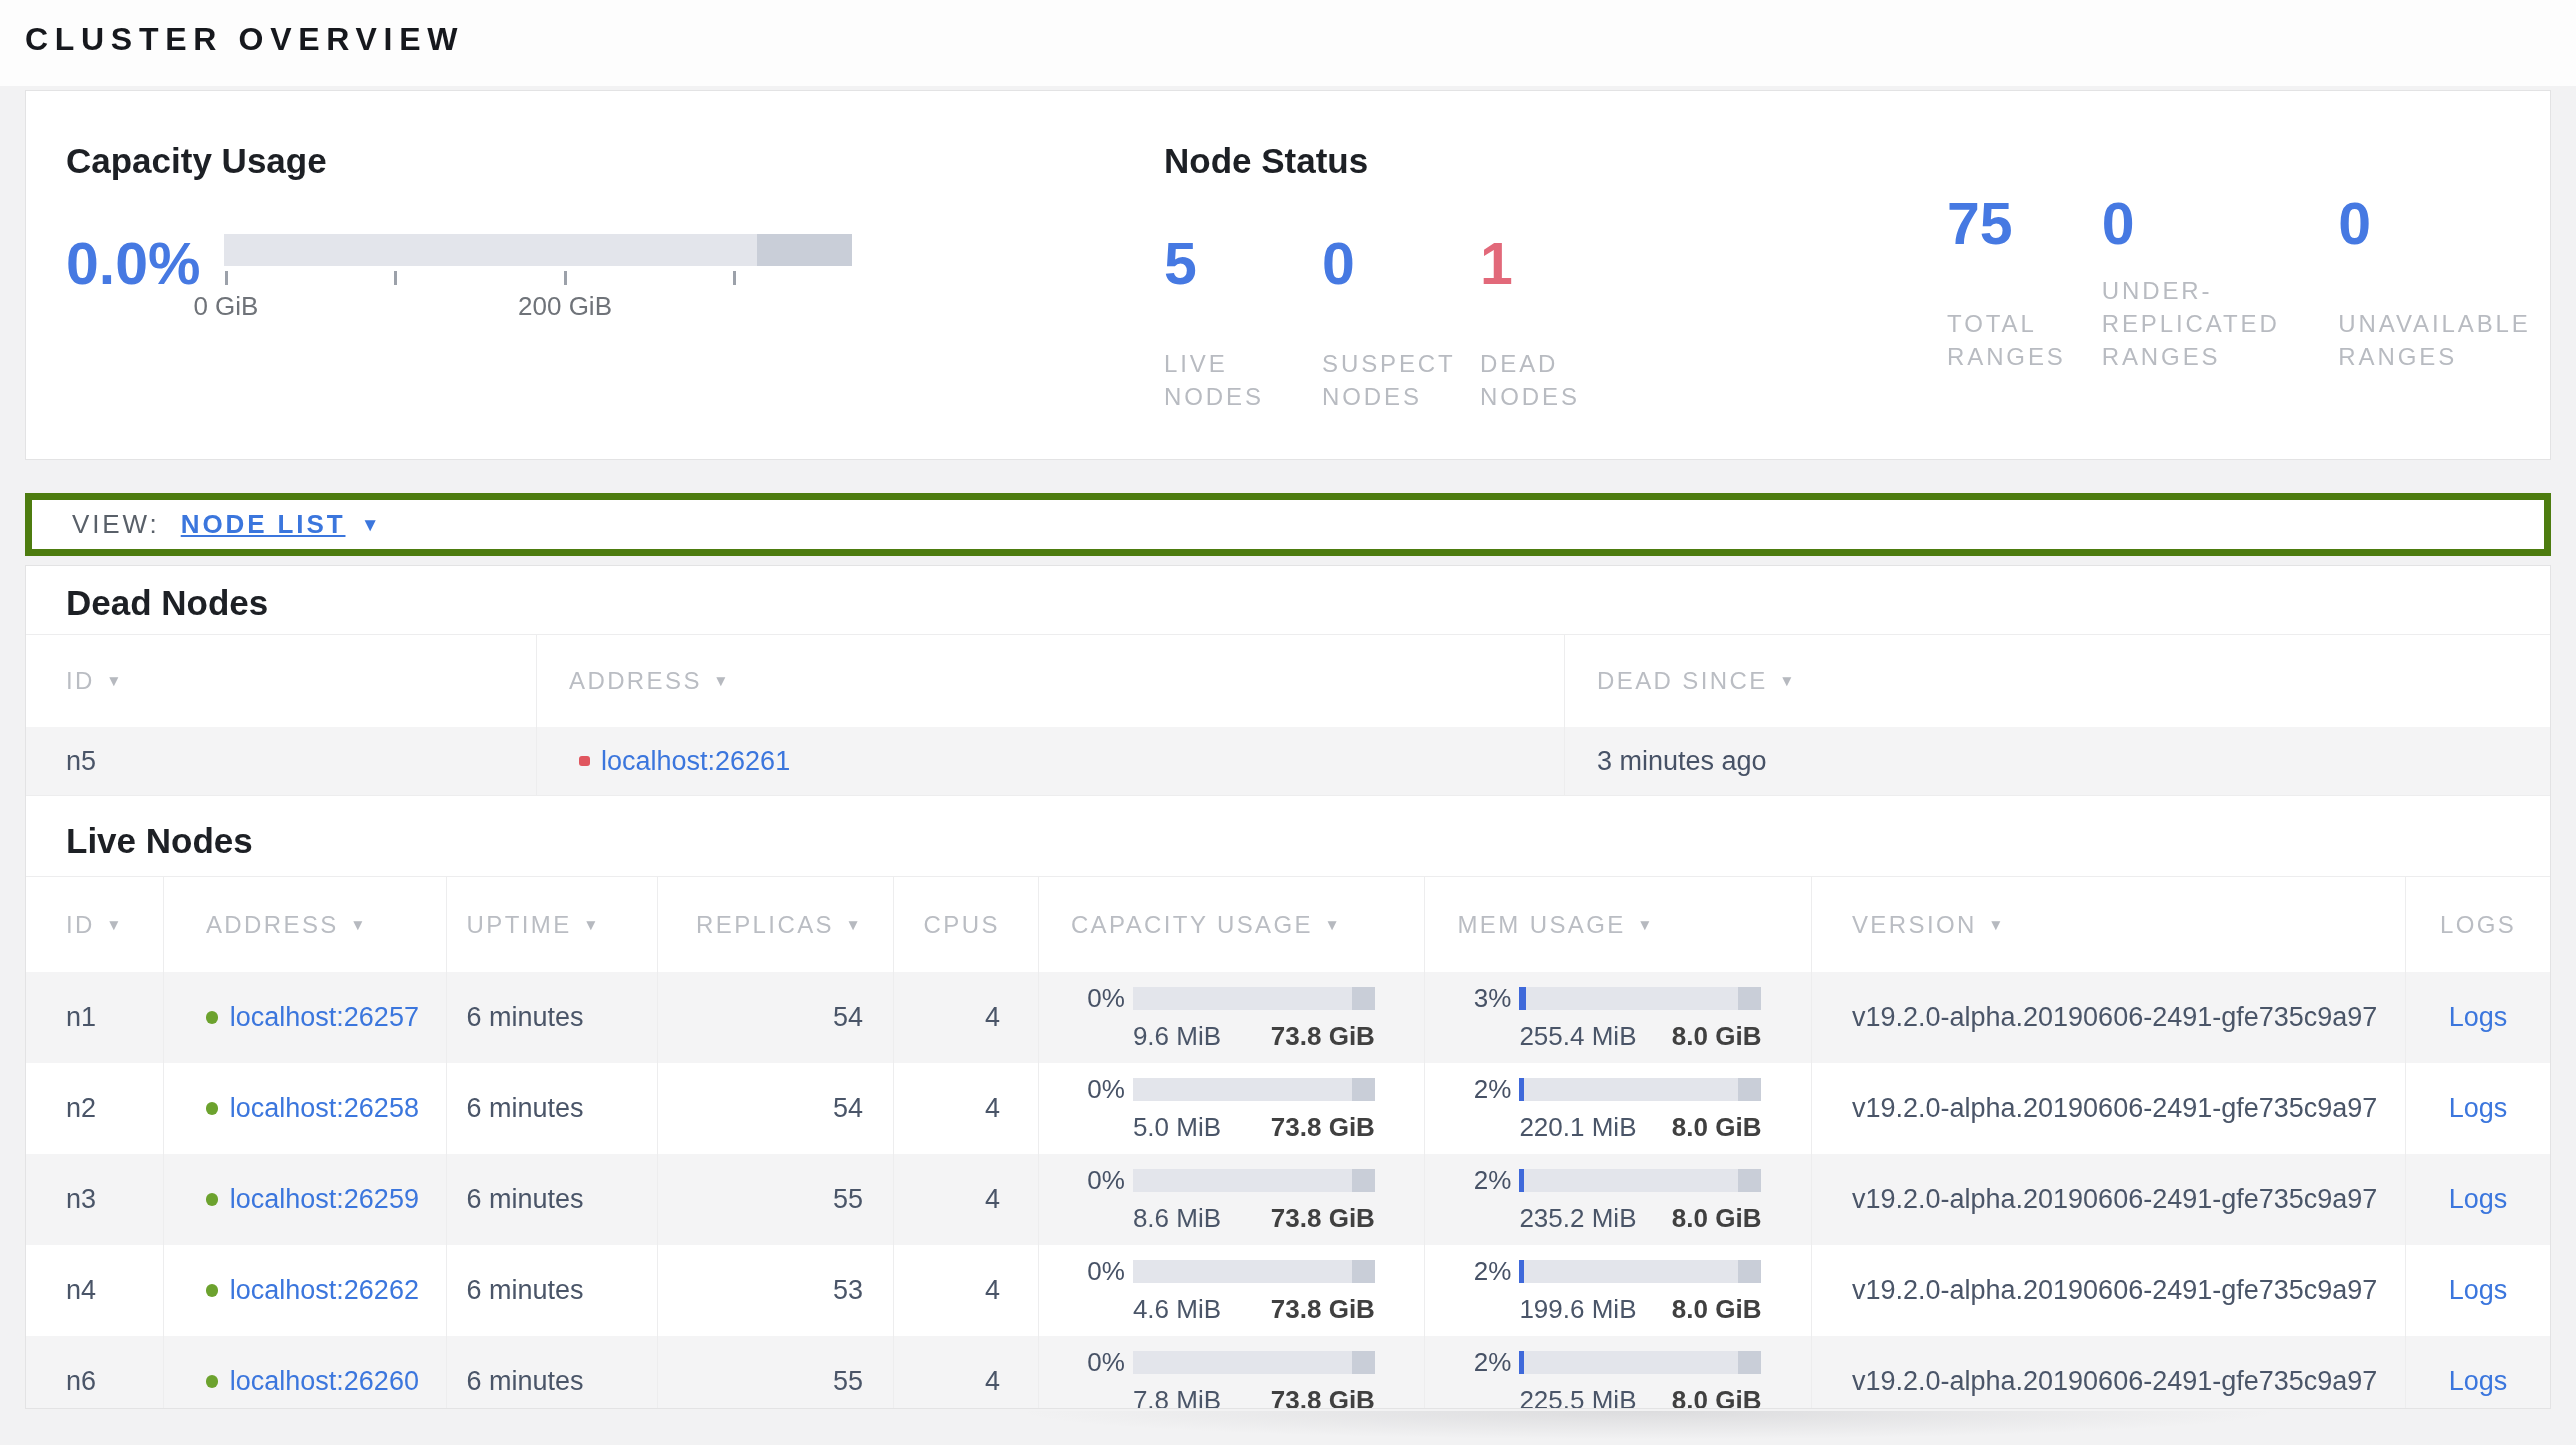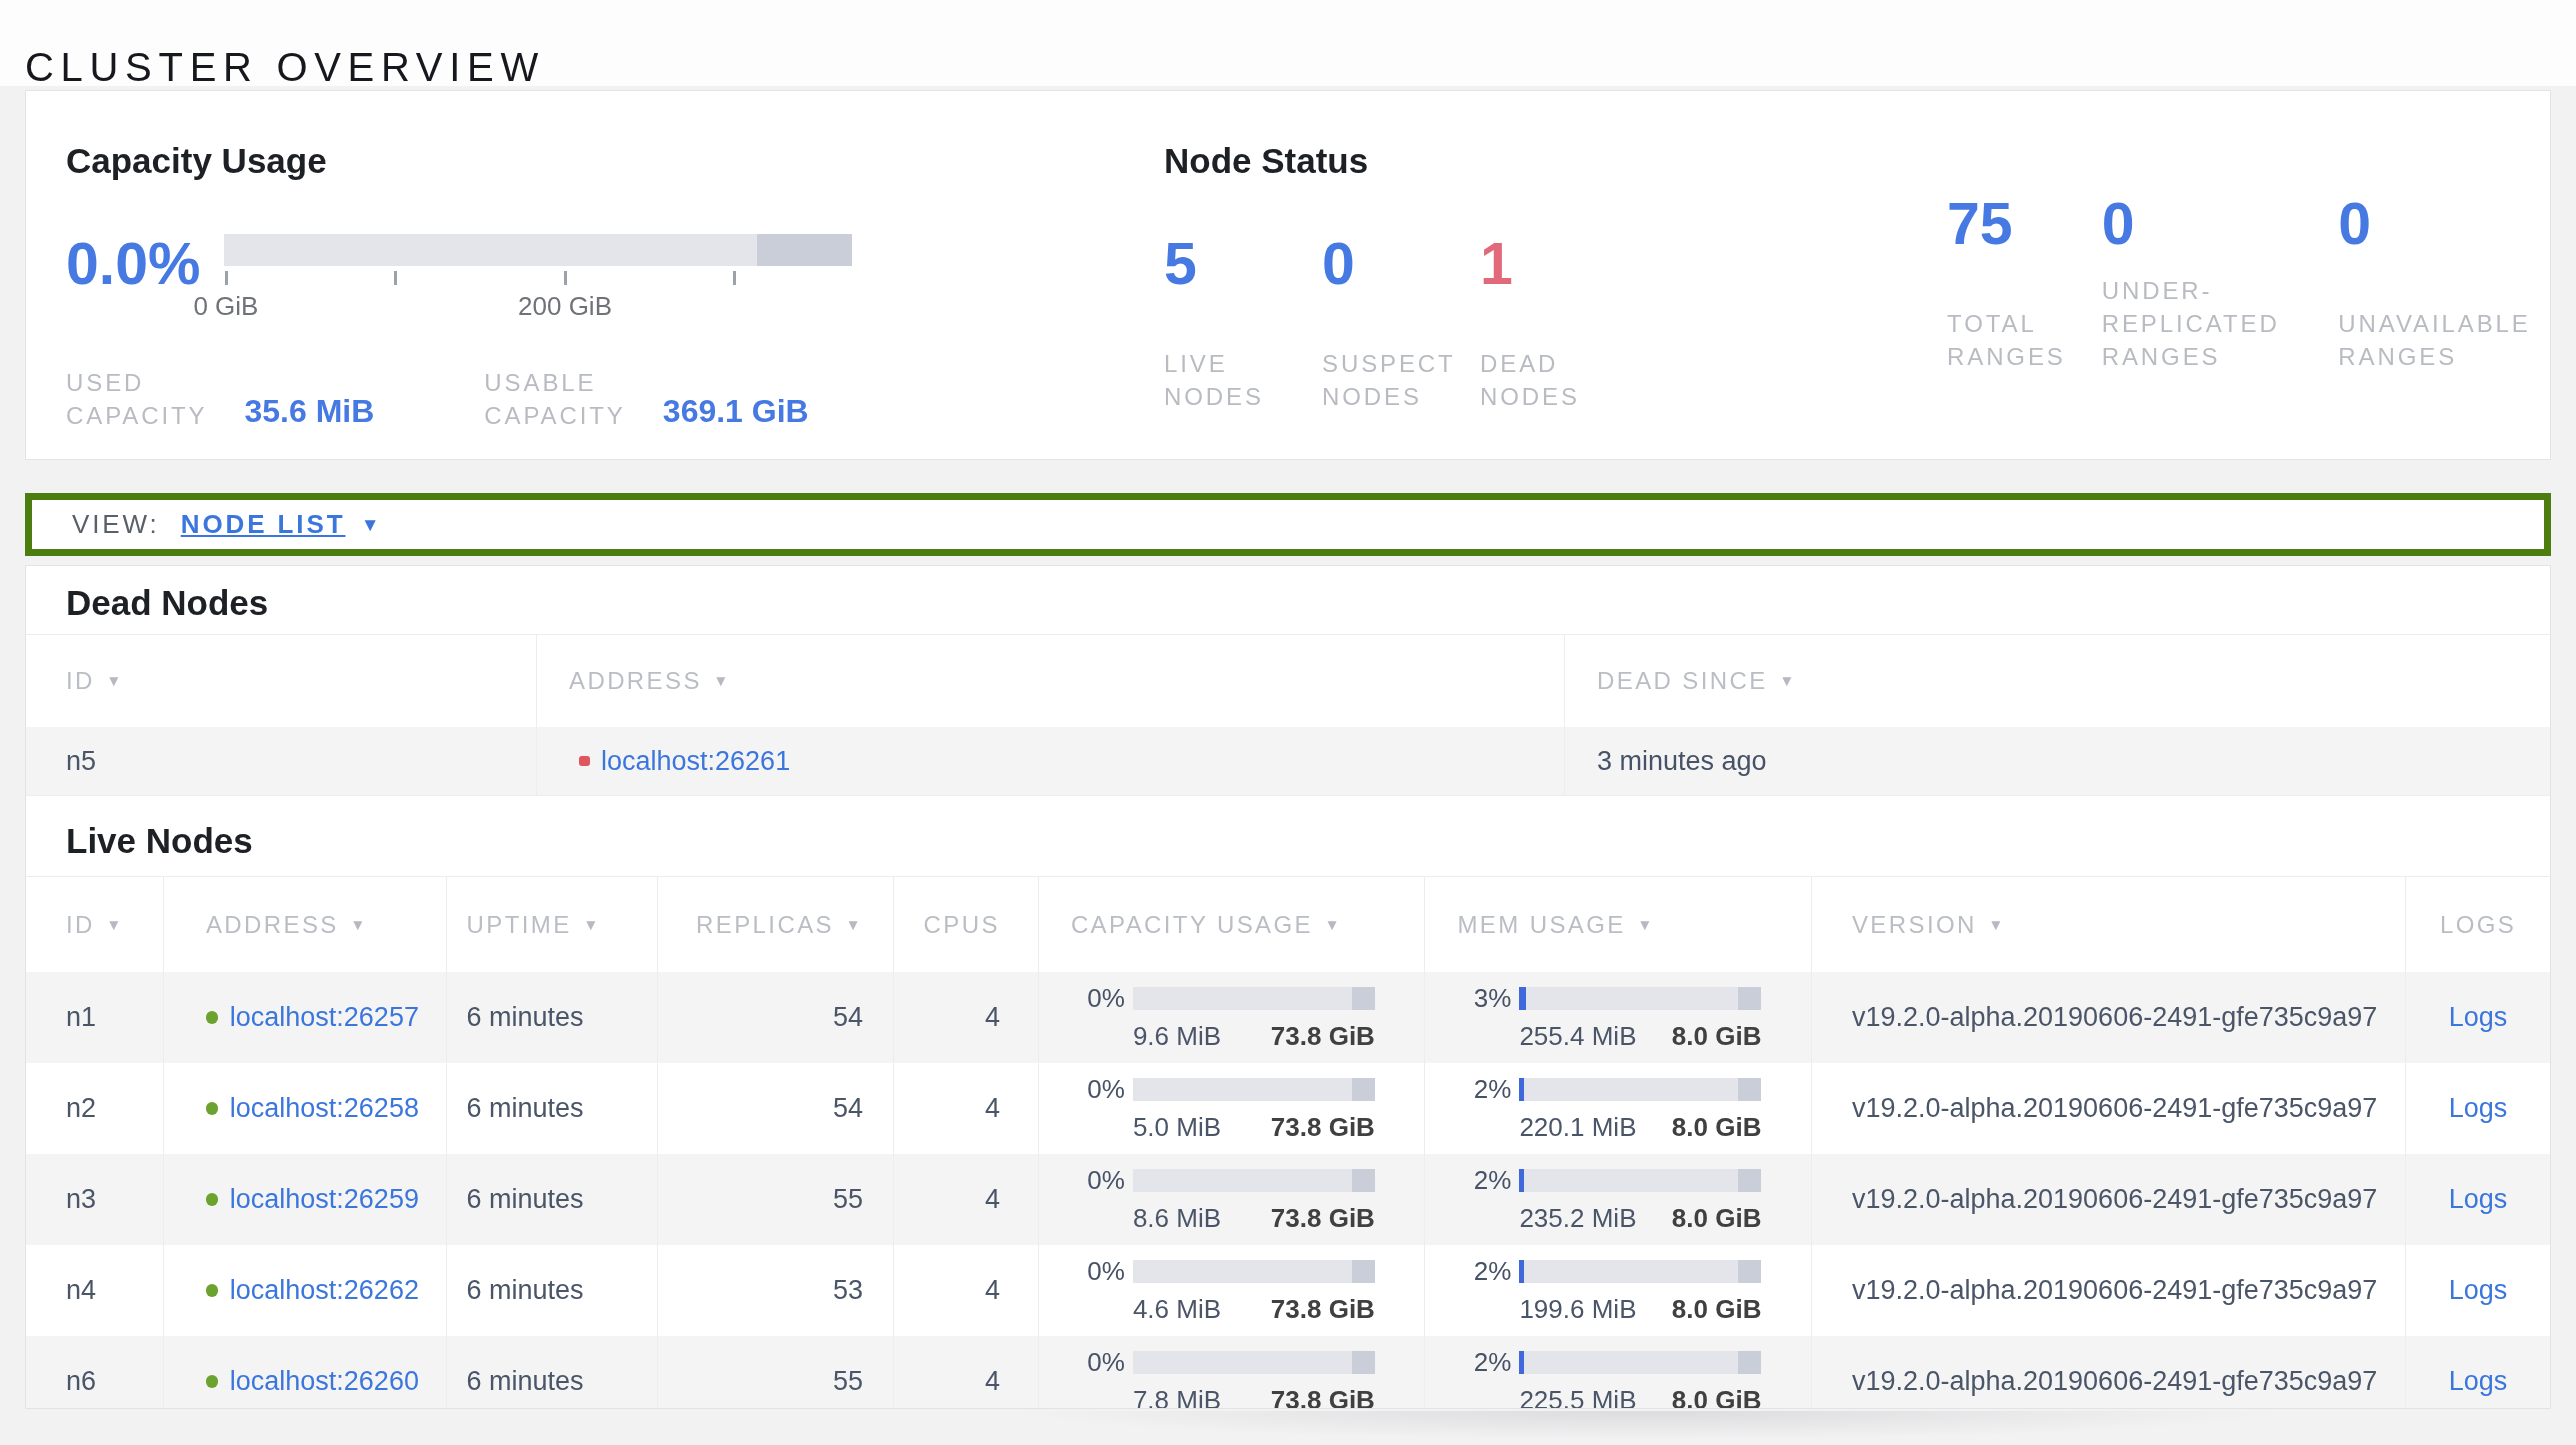--- a/index.html
+++ b/index.html
@@ -6,23 +6,22 @@
   html,body { width:2576px; height:1446px; }
   body {
     background:#f2f2f3;
     font-family:"Liberation Sans", sans-serif;
     color:#4a5568;
     overflow:hidden;
     position:relative;
   }
   .header-band { background:#fdfdfd; height:86px; width:100%; padding:21px 0 0 25px; }
   .page-title {
-    font-size:40px; font-weight:400; color:#16181d;
+    font-size:32px; font-weight:700; color:#16181d;
     letter-spacing:6.7px;
-    margin-top:24px;
   }
 
   
   .summary-card {
     position:absolute; left:25px; top:90px; width:2526px; height:370px;
     background:#ffffff; border:1px solid #e3e3e4;
   }
   .sec { position:absolute; top:50px; }
   .sec-capacity { left:40px; width:859px; }
   .sec-nodes { left:1138px; width:726px; }
@@ -152,30 +151,20 @@
         <div class="tickrow">
           <div class="tick" style="left:1px"></div>
           <div class="tick" style="left:170px"></div>
           <div class="tick" style="left:340px"></div>
           <div class="tick" style="left:509px"></div>
           <div class="tick-label" style="left:1.9px">0 GiB</div>
           <div class="tick-label" style="left:341px">200 GiB</div>
         </div>
       </div>
     </div>
-    <div class="cap-stats">
-      <div class="cap-stat">
-        <div class="microlabel">USED CAPACITY</div>
-        <div class="cap-stat-value">35.6 MiB</div>
-      </div>
-      <div class="cap-stat">
-        <div class="microlabel">USABLE CAPACITY</div>
-        <div class="cap-stat-value">369.1 GiB</div>
-      </div>
-    </div>
   </div>
 
   <div class="sec sec-nodes">
     <div class="section-title">Node Status</div>
     <div class="stat-grid">
       <div class="stat-col">
         <div class="stat-num">5</div>
         <div class="microlabel">LIVE NODES</div>
       </div>
       <div class="stat-col">

